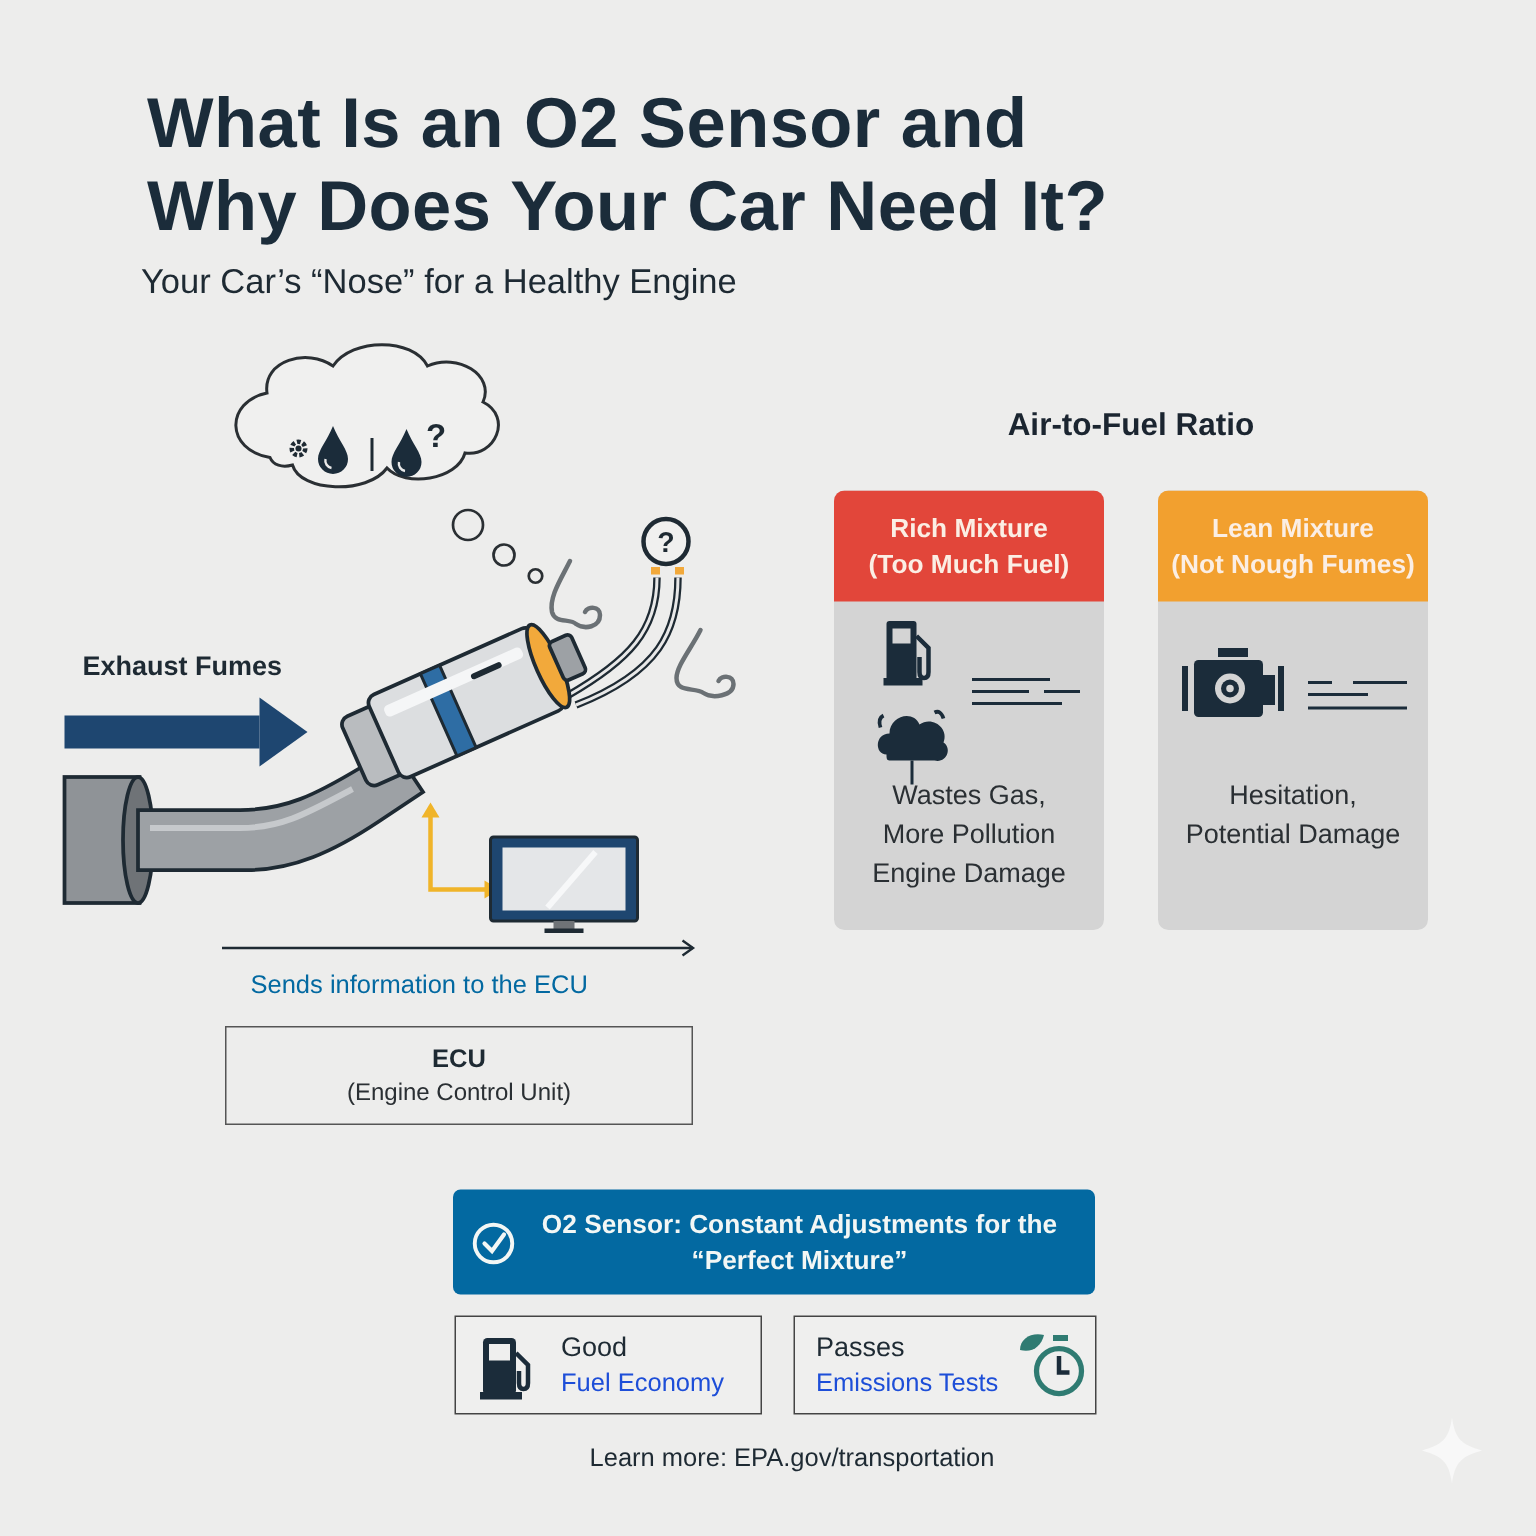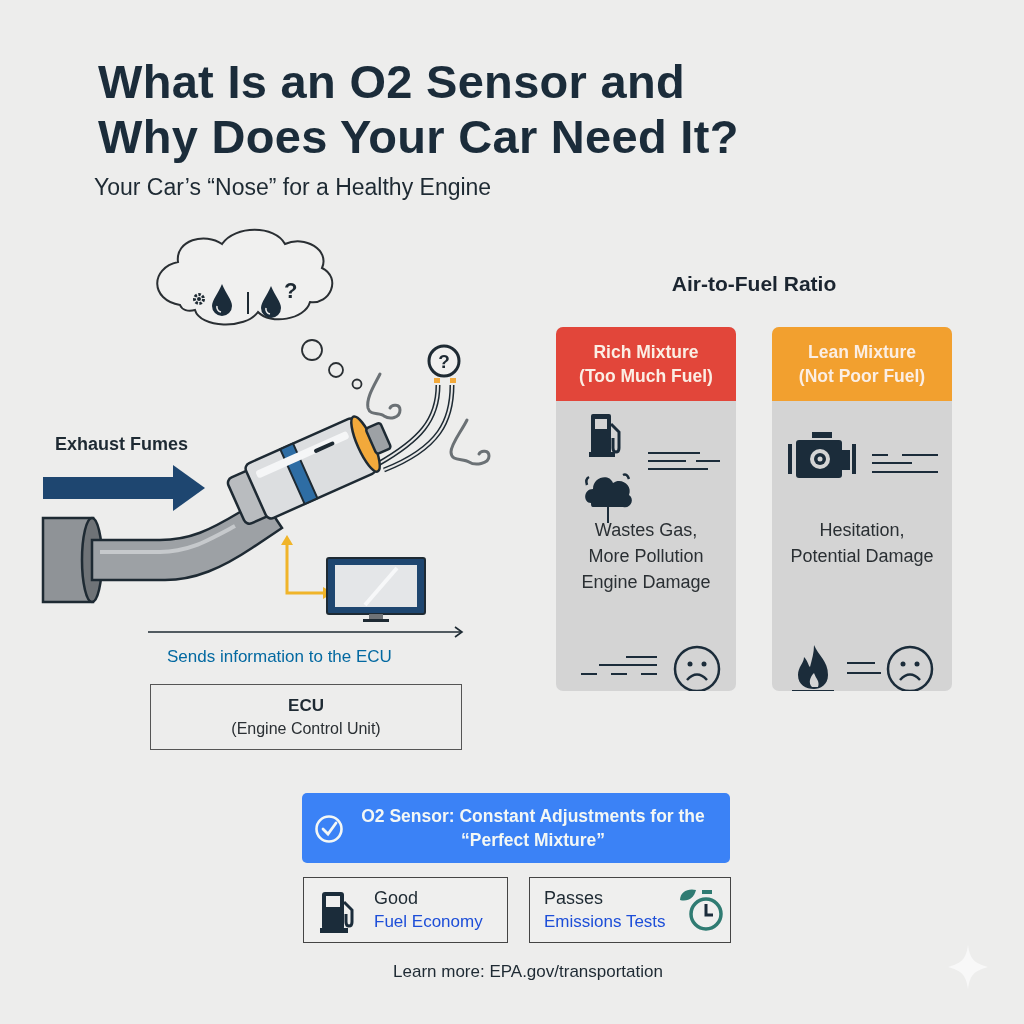--- a/index.html
+++ b/index.html
@@ -11,42 +11,42 @@
   }
   .abs { position:absolute; }
   .title {
     left:98px; top:54px; width:820px;
     font-size:47px; font-weight:bold; line-height:55px; color:#1b2c3a;
     letter-spacing:0.3px;
   }
   .subtitle { left:94px; top:174px; font-size:23px; color:#1e2a33; }
   .exhaust-label { left:55px; top:434px; font-size:18px; font-weight:bold; color:#1e2a33; }
   .ratio-title { left:556px; top:272px; width:396px; text-align:center; font-size:21px; font-weight:bold; color:#1b2530; }
-  .card { top:327px; width:180px; height:364px; background:#d4d4d4; border-radius:7px; overflow:hidden; }
+  .card { top:327px; width:180px; height:293px; background:#d4d4d4; border-radius:7px; overflow:hidden; }
   .card.rich { left:556px; }
   .card.lean { left:772px; }
   .card-head {
     height:74px; display:flex; flex-direction:column; justify-content:center; align-items:center;
     color:#fbeee4; font-weight:bold; font-size:17.5px; line-height:24px; text-align:center;
   }
   .card.rich .card-head { background:#e2463a; }
   .card.lean .card-head { background:#f2a02f; }
   .card-desc {
     position:absolute; left:0; width:100%; top:190px;
     text-align:center; font-size:18px; line-height:26px; color:#2a2f33;
   }
   .ecu-box {
     left:150px; top:684px; width:310px; height:64px; border:1.5px solid #555;
     display:flex; flex-direction:column; align-items:center; justify-content:center;
   }
   .ecu-title { font-size:17px; font-weight:bold; color:#1e2a33; }
   .ecu-sub { font-size:16px; color:#2a2f33; margin-top:4px; }
   .sends-label { left:167px; top:647px; font-size:17px; color:#0369a1; }
   .banner {
-    left:302px; top:793px; width:428px; height:70px; background:#3b82f6; border-radius:5px;
+    left:302px; top:793px; width:428px; height:70px; background:#0369a1; border-radius:5px;
     color:#f3f7f5; font-weight:bold; font-size:17.5px; line-height:24px; text-align:center;
     display:flex; align-items:center; justify-content:center;
   }
   .banner-text { padding-left:34px; }
   .benefit {
     top:877px; height:64px; border:1.5px solid #444; background:#efefee;
     display:flex; align-items:center;
   }
   .benefit.fuel { left:303px; width:203px; }
   .benefit.emis { left:529px; width:200px; }
@@ -195,21 +195,21 @@
     <circle cx="24" cy="24" r="22" fill="none" stroke="#1b2c3a" stroke-width="2.5"></circle>
     <circle cx="17" cy="19" r="2.5" fill="#1b2c3a"></circle>
     <circle cx="31" cy="19" r="2.5" fill="#1b2c3a"></circle>
     <path d="M14 35 Q24 24 34 35" fill="none" stroke="#1b2c3a" stroke-width="2.5"></path>
   </svg>
 </div>
 
 <div class="abs card lean">
   <div class="card-head">
     <div>Lean Mixture</div>
-    <div>(Not Poor Fuel)</div>
+    <div>(Not Nough Fumes)</div>
   </div>
   <svg style="left:16px;top:103px;width:72px;height:56px">
     <rect x="0" y="14" width="4" height="30" fill="#1b2c3a"></rect>
     <rect x="8" y="10" width="46" height="38" rx="3" fill="#1b2c3a"></rect>
     <rect x="24" y="2" width="20" height="6" fill="#1b2c3a"></rect>
     <rect x="54" y="20" width="8" height="20" fill="#1b2c3a"></rect>
     <rect x="64" y="14" width="4" height="30" fill="#1b2c3a"></rect>
     <circle cx="32" cy="29" r="10" fill="#d4d4d4"></circle>
     <circle cx="32" cy="29" r="6" fill="#1b2c3a"></circle>
     <circle cx="32" cy="29" r="2.5" fill="#d4d4d4"></circle>

